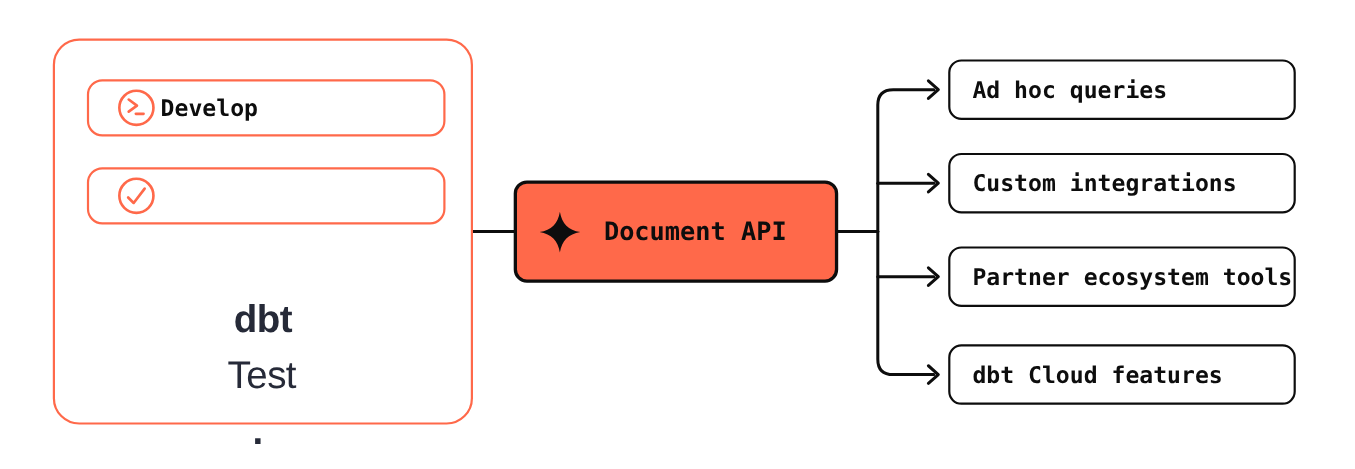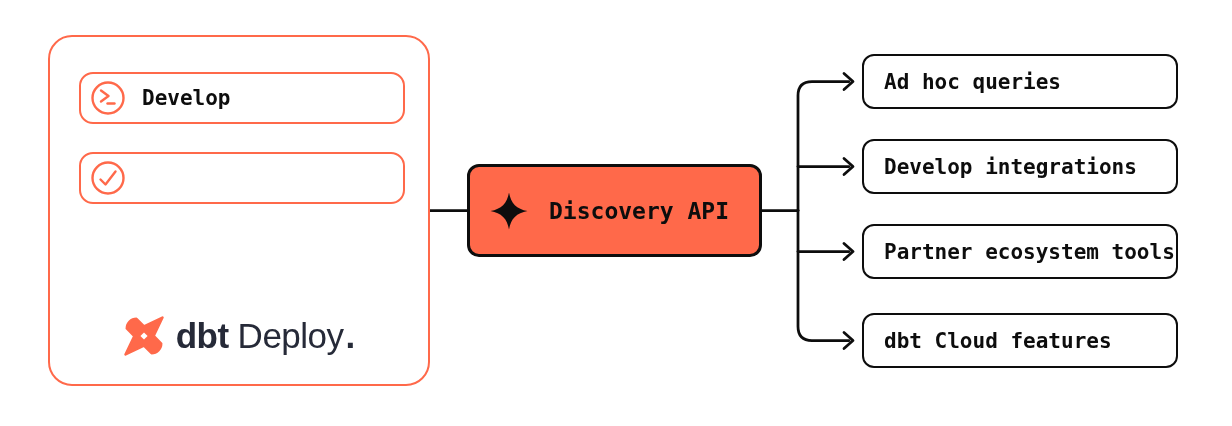--- a/index.html
+++ b/index.html
@@ -12,29 +12,30 @@
   .ln { fill:none; stroke:#0d0d0d; stroke-width:2.75; stroke-linecap:round; stroke-linejoin:round; }
 
   
   .panel {
     position:absolute; left:48px; top:35px; width:382px; height:351px;
     border:2.5px solid #FF694A; border-radius:24px; background:#ffffff; z-index:1;
   }
   .step {
     position:absolute; left:29px; width:326px; height:52px;
     border:2.5px solid #FF694A; border-radius:14px; background:#ffffff;
-    display:flex; align-items:center; padding-left:9px; gap:16px;
+    display:flex; align-items:center; padding-left:25px; gap:4px;
   }
   .step-icon { flex:0 0 auto; display:block; }
   .step-label { font-size:21px; font-weight:600; color:#0d0d0d; }
 
   .logo-row {
     position:absolute; left:0; right:0; top:277px; height:44px;
     display:flex; align-items:center; justify-content:center; gap:11px;
     font-family:"Liberation Sans","DejaVu Sans",sans-serif;
+    flex-direction:column;
   }
   .logo-bold { font-size:35px; font-weight:700; color:#262A38; letter-spacing:-0.5px; }
   .logo-reg  { font-size:35px; font-weight:400; color:#262A38; margin-left:-2px; letter-spacing:-0.5px; }
   .logo-tm   { font-size:35px; font-weight:700; color:#262A38; margin-left:-9px; }
 
   
   .api-box {
     position:absolute; left:467px; top:164px; width:295px; height:93px;
     background:#FF694A; border:3px solid #0d0d0d; border-radius:12px; z-index:1;
     display:flex; align-items:center; padding-left:20px; gap:21px;
@@ -92,37 +93,37 @@
       </svg>
     </div>
 
 
     <div class="logo-row">
       <svg width="42" height="42" viewBox="0 0 100 100">
         <path d="M50 27 L94 6 L73 50 L91 68 A23 23 0 0 1 68 91 L50 73 L6 94 L27 50 L9 32 A23 23 0 0 1 32 9 Z" fill="#FF694A" stroke="#FF694A" stroke-width="6" stroke-linejoin="round"></path>
         <path d="M50 41.5 L58.5 50 L50 58.5 L41.5 50 Z" fill="#ffffff"></path>
       </svg>
       <span class="logo-bold">dbt</span>
-      <span class="logo-reg">Deploy</span>
+      <span class="logo-reg">Test</span>
       <span class="logo-tm">.</span>
     </div>
   </div>
 
   <div class="api-box">
     <svg width="38" height="40" viewBox="0 0 40 40">
       <path d="M20 0.5 C22 12, 28 18, 39.5 20 C28 22, 22 28, 20 39.5 C18 28, 12 22, 0.5 20 C12 18, 18 12, 20 0.5 Z" fill="#0d0d0d"></path>
     </svg>
-    <span class="api-label">Discovery API</span>
+    <span class="api-label">Document API</span>
   </div>
 
   <div class="consumer" style="top:54px">
     <span class="consumer-label">Ad hoc queries</span>
   </div>
   <div class="consumer" style="top:139px">
-    <span class="consumer-label">Develop integrations</span>
+    <span class="consumer-label">Custom integrations</span>
   </div>
   <div class="consumer" style="top:313px">
     <span class="consumer-label">dbt Cloud features</span>
   </div>
   <div class="consumer" style="top:224px">
     <span class="consumer-label">Partner ecosystem tools</span>
   </div>
 
 </div>
 

